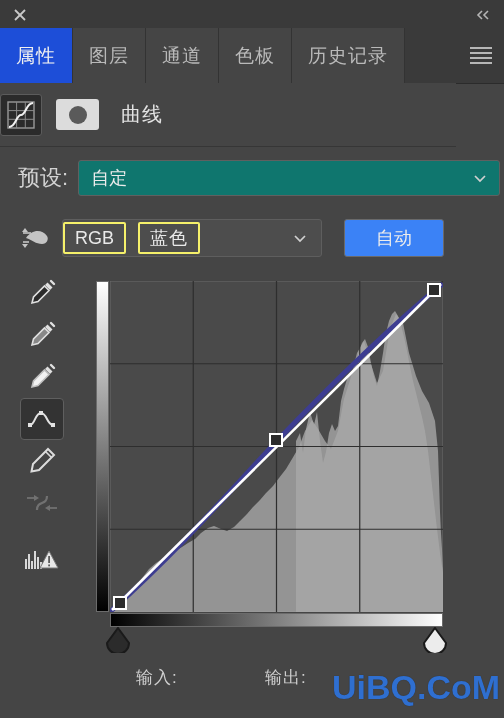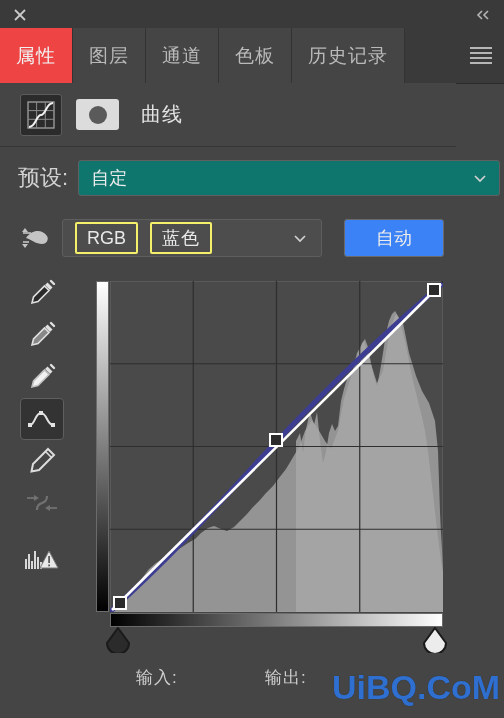--- a/index.html
+++ b/index.html
@@ -63,21 +63,21 @@
     padding: 0 16px;
     font-size: 19px;
     color: #b9b9b9;
     background: #454545;
     border-right: 1px solid #333;
     cursor: pointer;
     white-space: nowrap;
     letter-spacing: 1px;
   }
   .tab.active {
-    background: #ef4444;
+    background: #1d4ed8;
     color: #f0f0f0;
   }
   .tab-spacer {
     flex: 1;
     background: #3a3a3a;
     border-right: none;
   }
   .menu-icon {
     width: 46px;
     display: flex;
@@ -96,21 +96,20 @@
 
   
   .adjhead {
     position: absolute;
     left: 0; top: 83px;
     width: 456px; height: 64px;
     background: #454545;
     border-bottom: 1px solid #363636;
     display: flex;
     align-items: center;
-    padding-left: 20px;
     box-sizing: border-box;
   }
   .curve-thumb {
     width: 42px; height: 42px;
     background: #2b2b2b;
     border: 1px solid #5c5c5c;
     border-radius: 3px;
     display: flex; align-items: center; justify-content: center;
     cursor: pointer;
     box-sizing: border-box;
@@ -203,21 +202,21 @@
   }
   .hl-box {
     border: 2px solid #f5f06a;
     border-radius: 2px;
     padding: 2px 10px;
     font-size: 18px;
     color: #e9e9e9;
     line-height: 24px;
     box-sizing: border-box;
   }
-  .hl-rgb { margin-left: 12px; }
+  .hl-rgb { margin-left: 0; }
   .hl-chan { margin-left: 12px; letter-spacing: 1px; }
   .chan-chev {
     position: absolute;
     right: 14px; top: 50%;
     transform: translateY(-50%);
     width: 14px; height: 14px;
   }
   .auto-btn {
     margin-left: 22px;
     width: 100px; height: 38px;

